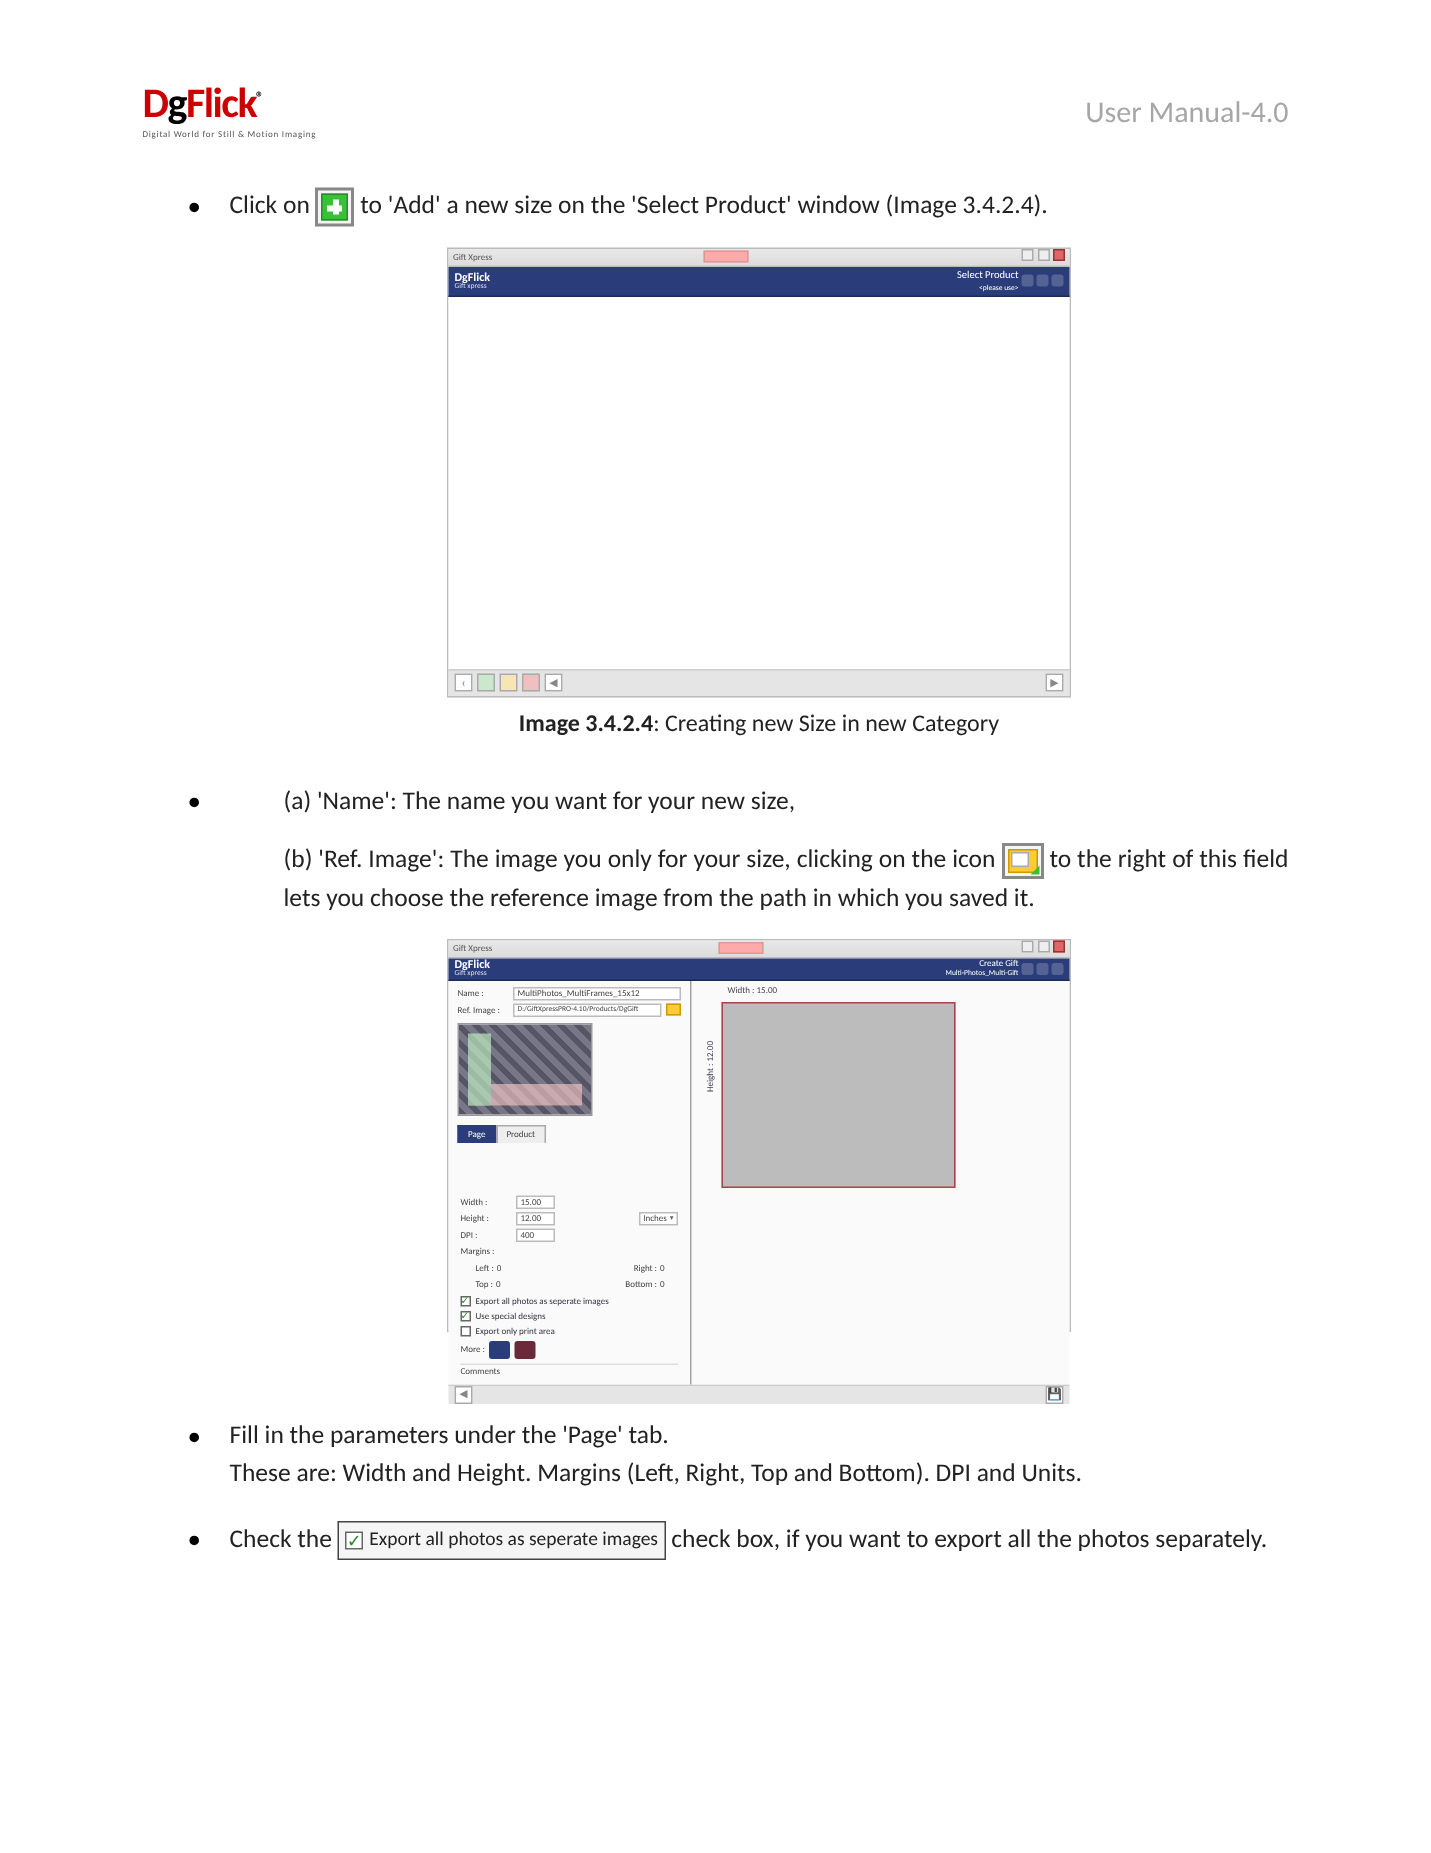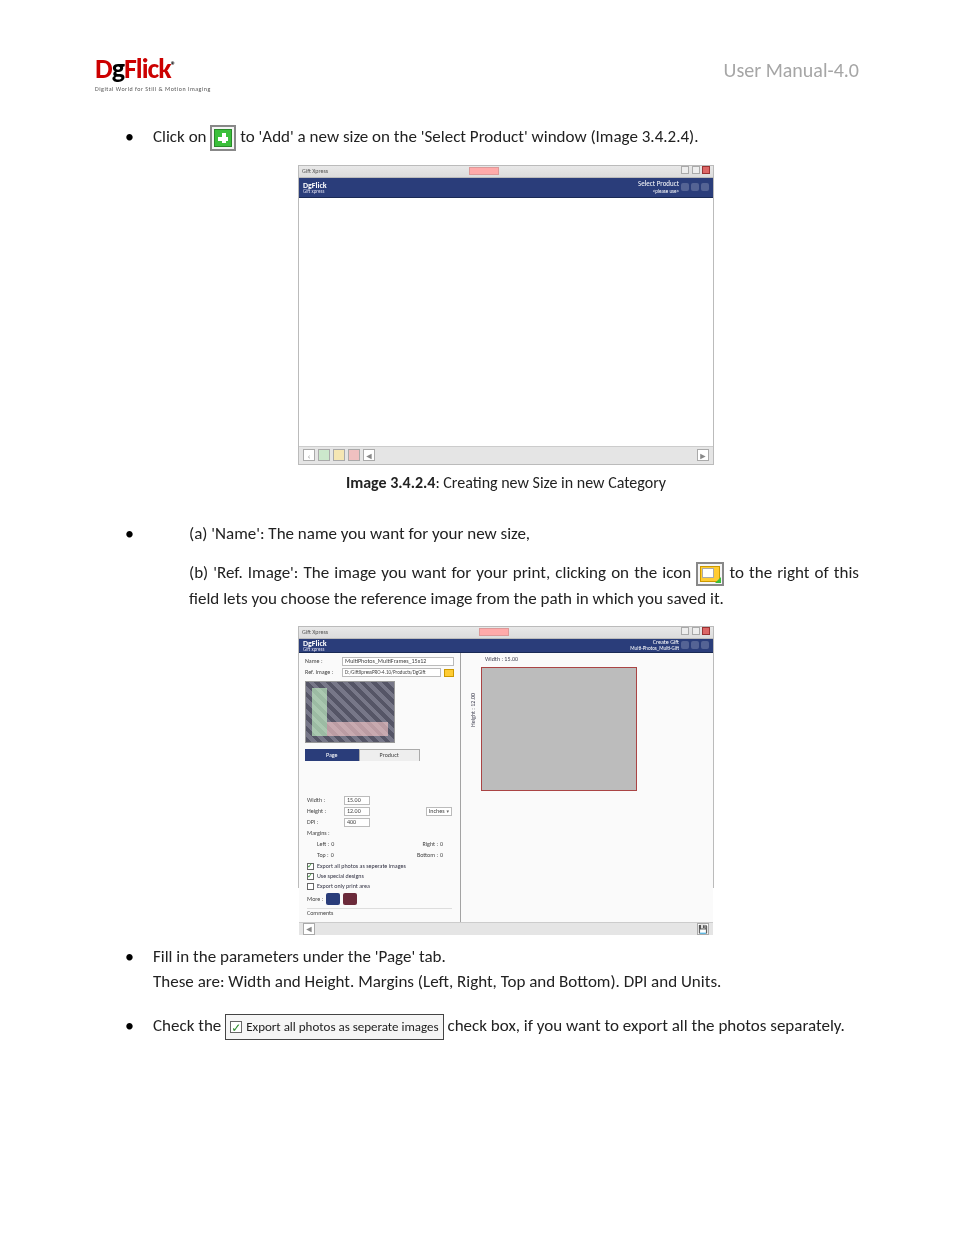--- a/index.html
+++ b/index.html
@@ -11,21 +11,21 @@
     color: #222;
     font-size: 17px;
     line-height: 1.5;
   }
   .page {
     padding: 55px 95px 80px 95px;
   }
   .header-row {
     display: flex;
     justify-content: space-between;
-    align-items: flex-start;
+    align-items: center;
     margin-bottom: 30px;
   }
   .logo { display: inline-block; }
   .logo-main {
     font-weight: bold;
     font-size: 28px;
     color: #c00;
     letter-spacing: -1px;
     line-height: 1;
   }
@@ -263,21 +263,21 @@
       linear-gradient(0deg,#fcc 30%,transparent 30%);
     opacity:0.6;
   }
   .ss2 .leftpanel .folder-mini{
     display:inline-block;width:10px;height:8px;background:#ffcc33;border:1px solid #cc9900;
   }
   .ss2 .leftpanel .tabs {
     display:flex; gap:0; margin-top:2px;
   }
   .ss2 .leftpanel .tabs .tab{
-    padding:1px 20px; border:1px solid #aaa; background:#eee; font-size:6px;
+    padding:1px 6px; border:1px solid #aaa; background:#eee; font-size:6px;
     border-bottom:none;
     text-align:center;
   }
   .ss2 .leftpanel .tabs .tab.active{
     background:#2a3d7a; color:#fff; border-color:#2a3d7a;
   }
   .ss2 .leftpanel .form-area{
     border:0px solid #ccc; padding:3px 2px 2px 2px;margin-top:32px;
   }
   .ss2 .leftpanel .margins-row{display:flex; gap:4px; margin-bottom:2px;}
@@ -395,21 +395,21 @@
       </div>
       <div class="ss-caption">
         <b>Image 3.4.2.4</b><span>: Creating new Size in new Category</span>
       </div>
     </li>
 
     <li>
       <div class="sublist">
         <p>(a) 'Name': The name you want for your new size,</p>
         <p class="just">
-          <span>(b) 'Ref. Image': The image you want for your print, clicking on the icon </span>
+          <span>(b) 'Ref. Image': The image you only for your size, clicking on the icon </span>
           <span class="inline-icon"><span class="folder-icon"></span></span>
           <span> to the right of this field lets you choose the reference image from the path in which you saved it.</span>
         </p>
       </div>
 
       
       <div class="screenshot ss2">
         <div class="titlebar">
           <span>Gift Xpress</span>
           <span class="tab"></span>

